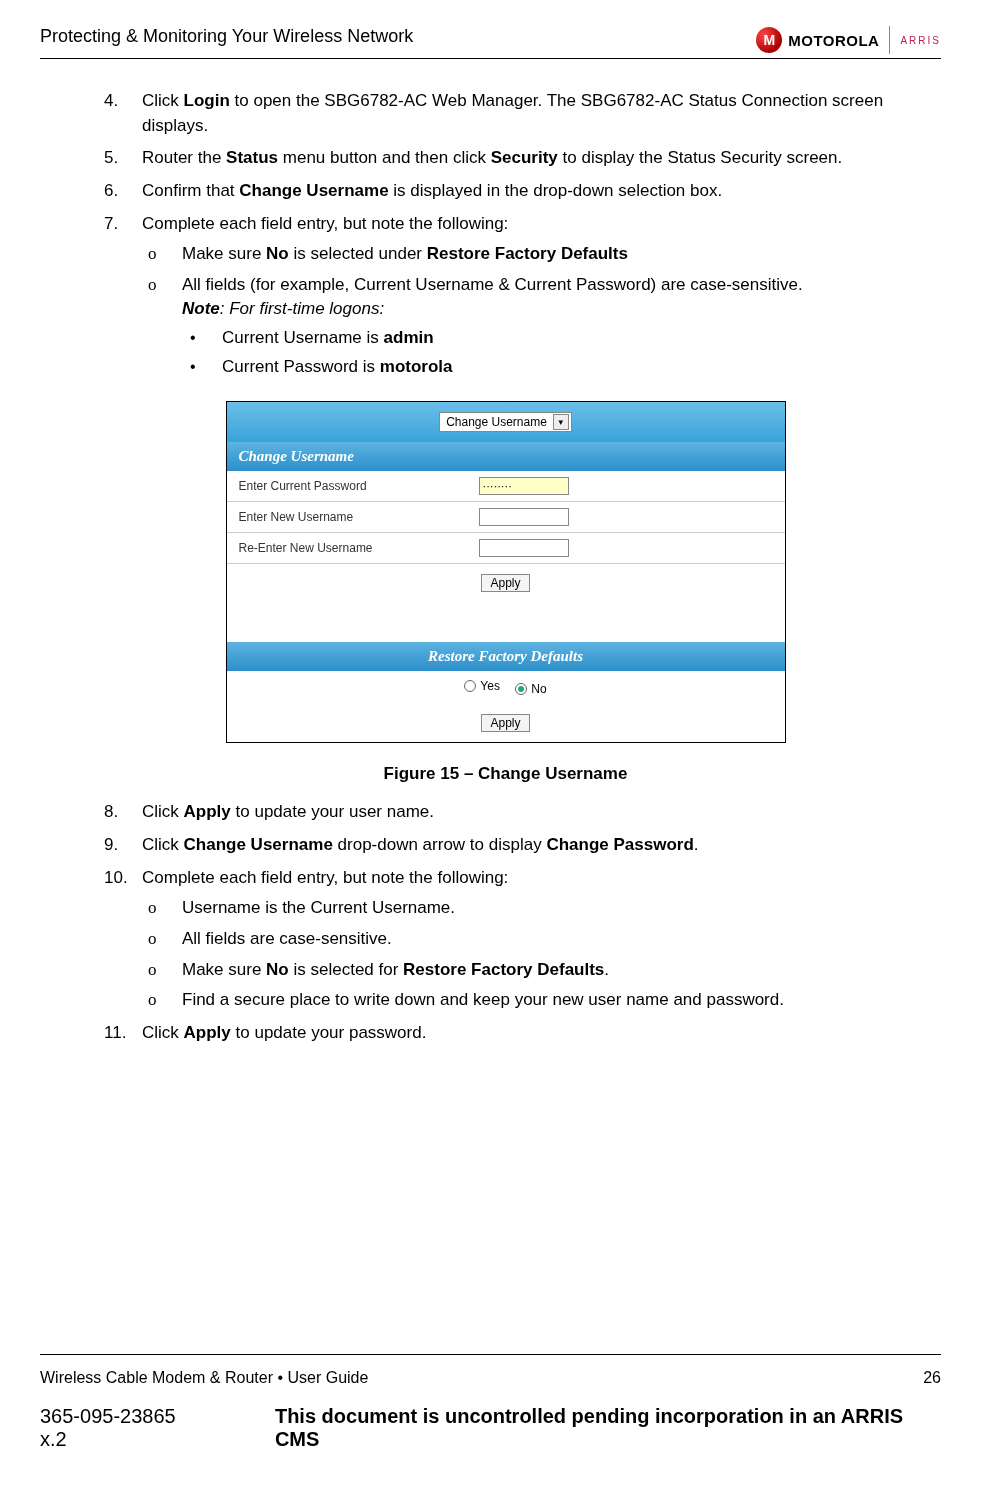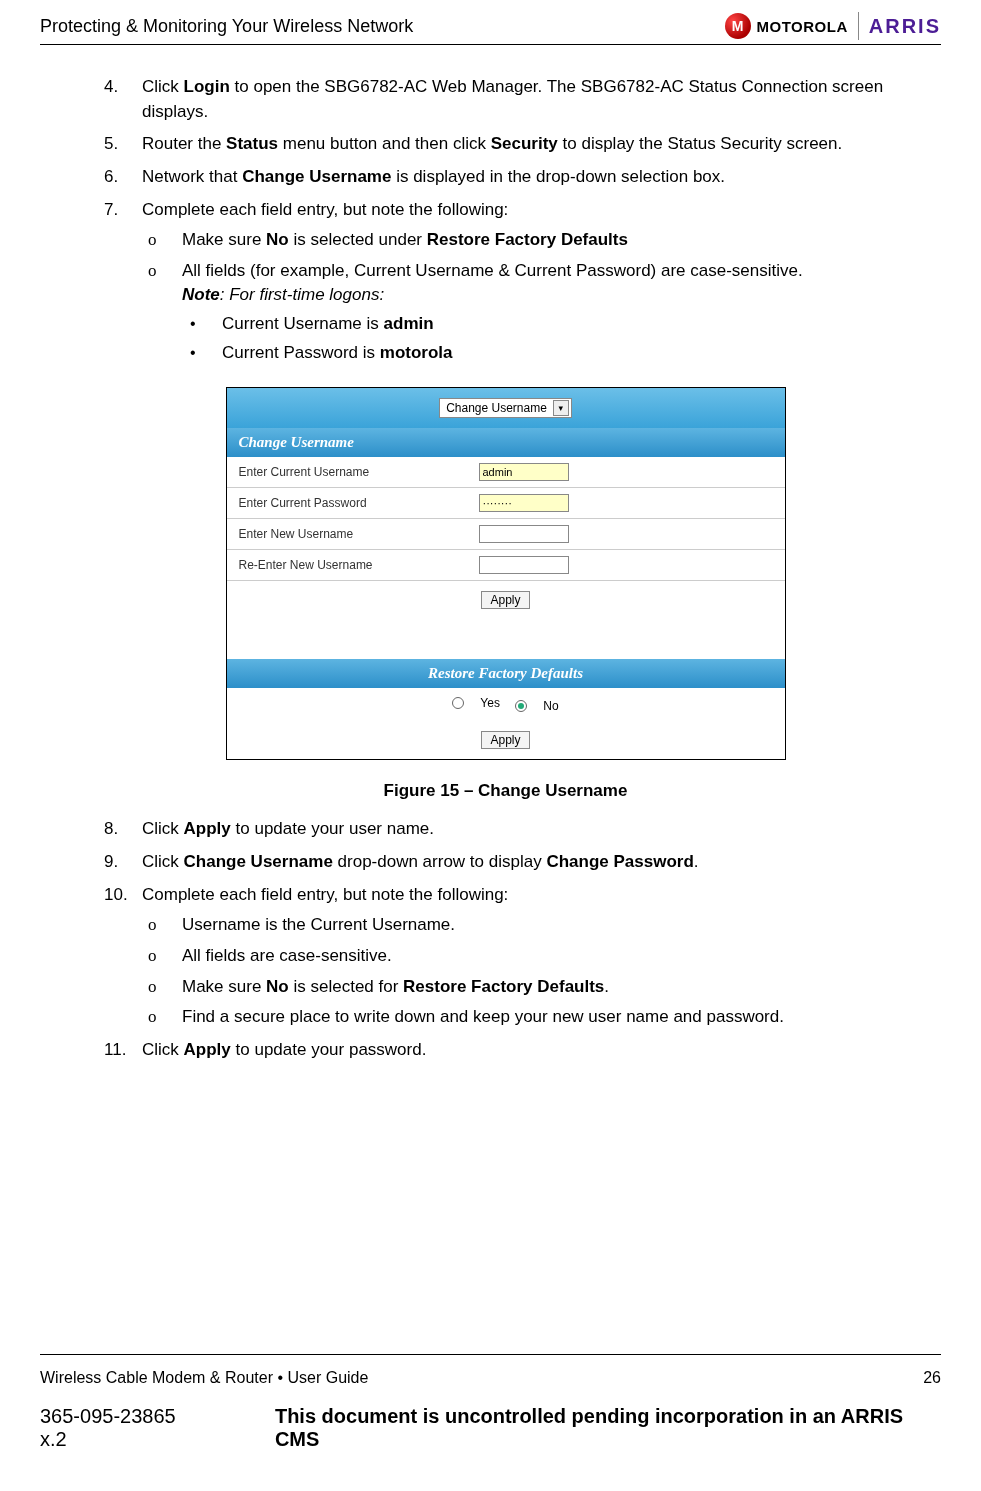--- a/index.html
+++ b/index.html
@@ -12,39 +12,39 @@
       margin: 0 auto;
       background: #fff;
       position: relative;
     }
     .page {
       padding: 0 40px;
     }
     .header {
       display: flex;
       justify-content: space-between;
-      align-items: center;
-      padding-top: 12px;
+      align-items: flex-start;
+      padding-top: 26px;
       padding-bottom: 4px;
       border-bottom: 1px solid #000;
     }
     .header-title { font-size: 18px; }
     .logos { display: flex; align-items: center; gap: 10px; }
     .moto-logo { display: flex; align-items: center; gap: 6px; }
     .moto-icon {
       width: 26px; height: 26px; border-radius: 50%;
       background: radial-gradient(circle at 30% 30%, #f44, #a00 70%);
       position: relative; display: flex; align-items: center; justify-content: center;
     }
     .moto-icon::before {
       content: "M"; color: #fff; font-weight: bold; font-size: 14px;
     }
     .moto-text { font-weight: bold; font-size: 15px; letter-spacing: 0.5px; }
     .divider-v { width: 1px; height: 28px; background: #888; }
-    .arris-text { font-weight: bold; font-size: 20px; letter-spacing: 2px; color: #4c1d95; }
+    .arris-text { font-weight: normal; font-size: 10px; letter-spacing: 2px; color: #be185d; }
 
     .content { padding: 30px 34px 0 64px; }
     ol.main { list-style: none; counter-reset: none; }
     ol.main > li {
       position: relative;
       padding-left: 38px;
       margin-bottom: 8px;
       line-height: 1.45;
     }
     ol.main > li .num {
@@ -102,21 +102,21 @@
     }
     .ui-input.prefilled { background: #ffffc8; }
     .ui-apply-row { padding: 10px 0; text-align: center; }
     .ui-button {
       border: 1px solid #888; background: #f4f4f4; padding: 1px 8px;
       font-size: 12px; display: inline-block;
     }
     .ui-spacer { height: 40px; }
     .ui-radio-row { padding: 8px 0; text-align: center; font-size: 12px; }
     .ui-radio {
-      display: inline-flex; align-items: center; gap: 16px; margin: 0 6px;
+      display: inline-flex; align-items: center; gap: 4px; margin: 0 6px;
     }
     .radio-dot {
       width: 12px; height: 12px; border: 1px solid #666; border-radius: 50%;
       display: inline-flex; align-items: center; justify-content: center;
     }
     .radio-dot.selected::after {
       content: ""; width: 6px; height: 6px; background: #2a7; border-radius: 50%;
     }
 
     .footer {
@@ -149,21 +149,21 @@
       <li>
         <span class="num">4.</span>
         <span>Click </span><span class="bold">Login</span><span> to open the SBG6782-AC Web Manager. The SBG6782-AC Status Connection screen displays.</span>
       </li>
       <li>
         <span class="num">5.</span>
         <span>Router the </span><span class="bold">Status</span><span> menu button and then click </span><span class="bold">Security</span><span> to display the Status Security screen.</span>
       </li>
       <li>
         <span class="num">6.</span>
-        <span>Network that </span><span class="bold">Change Username</span><span> is displayed in the drop-down selection box.</span>
+        <span>Confirm that </span><span class="bold">Change Username</span><span> is displayed in the drop-down selection box.</span>
       </li>
       <li>
         <span class="num">7.</span>
         <span>Complete each field entry, but note the following:</span>
         <ul class="sub-o">
           <li>
             <span>Make sure </span><span class="bold">No</span><span> is selected under </span><span class="bold">Restore Factory Defaults</span>
           </li>
           <li>
             <span>All fields (for example, Current Username &amp; Current Password) are case-sensitive.</span><br>
@@ -184,24 +184,20 @@
     <div class="figure-wrap">
       <div class="ui-box">
         <div class="ui-topbar">
           <div class="ui-select">
             <span>Change Username</span>
             <span class="ui-select-arrow">▾</span>
           </div>
         </div>
         <div class="ui-section-title">Change Username</div>
         <div class="ui-row">
-          <div class="ui-label">Enter Current Username</div>
-          <input class="ui-input prefilled" value="admin" style="">
-        </div>
-        <div class="ui-row">
           <div class="ui-label">Enter Current Password</div>
           <input class="ui-input prefilled" value="········" style="">
         </div>
         <div class="ui-row">
           <div class="ui-label">Enter New Username</div>
           <input class="ui-input" style="">
         </div>
         <div class="ui-row">
           <div class="ui-label">Re-Enter New Username</div>
           <input class="ui-input" style="">

